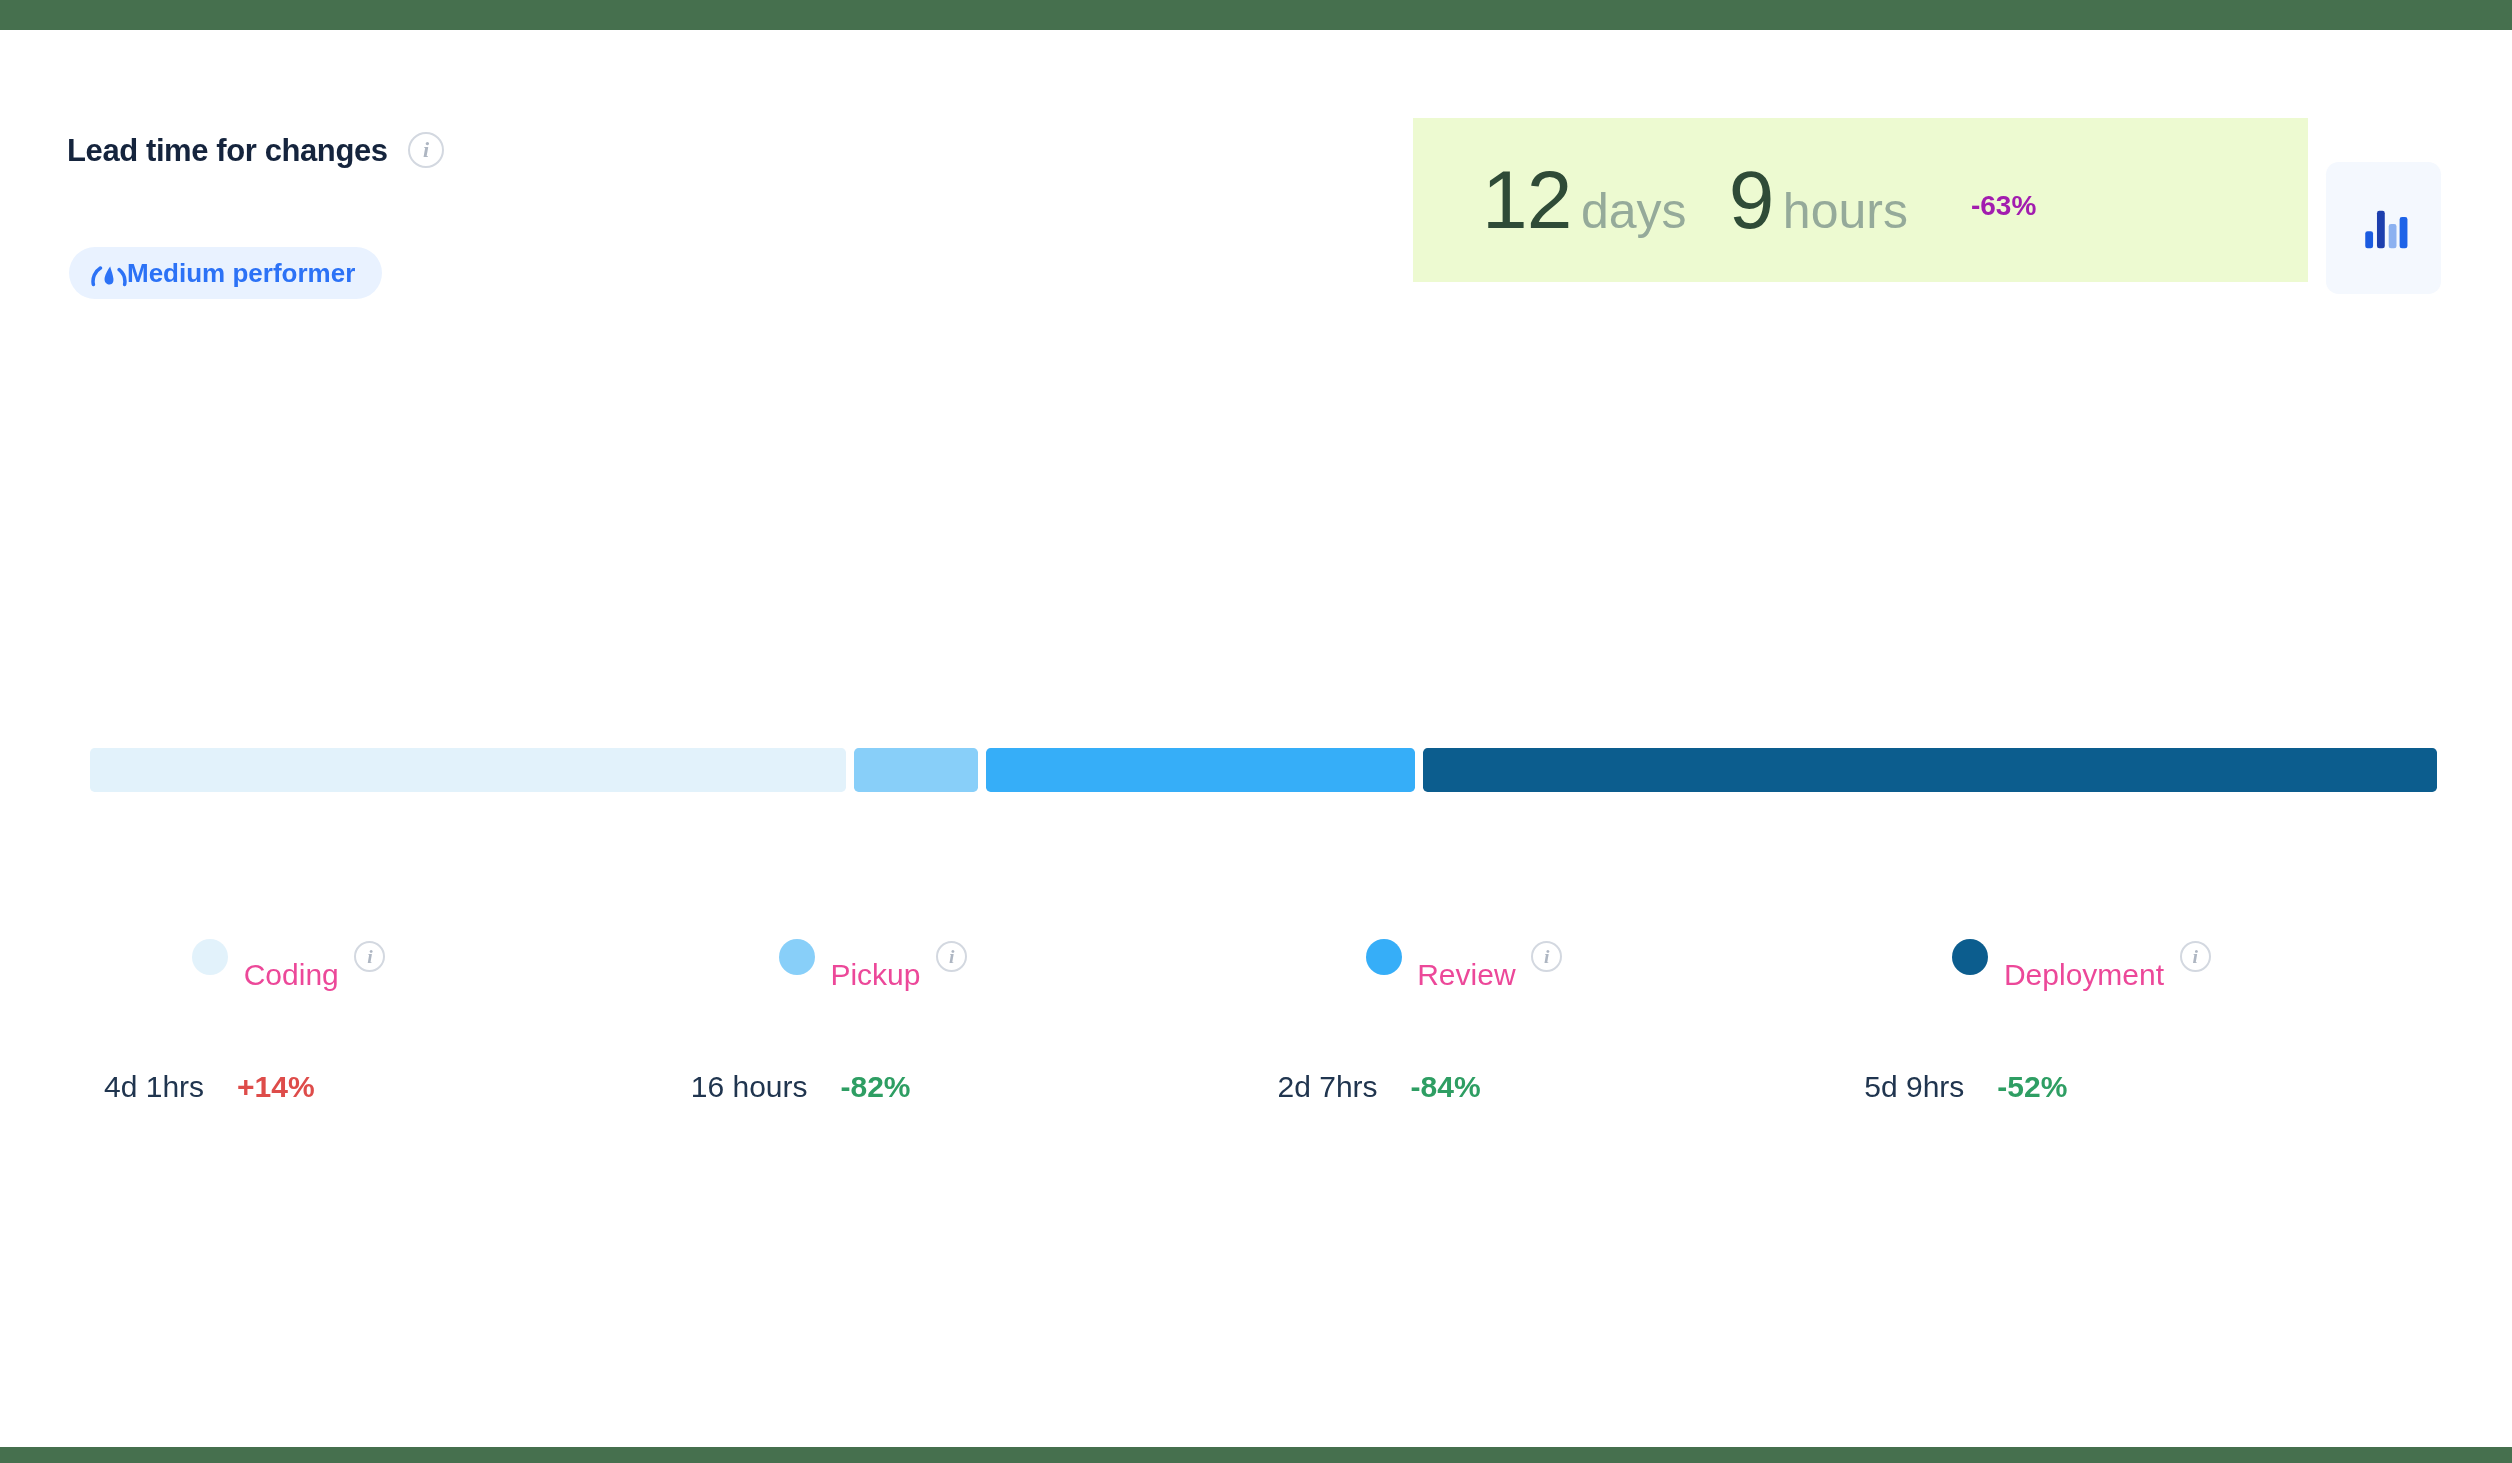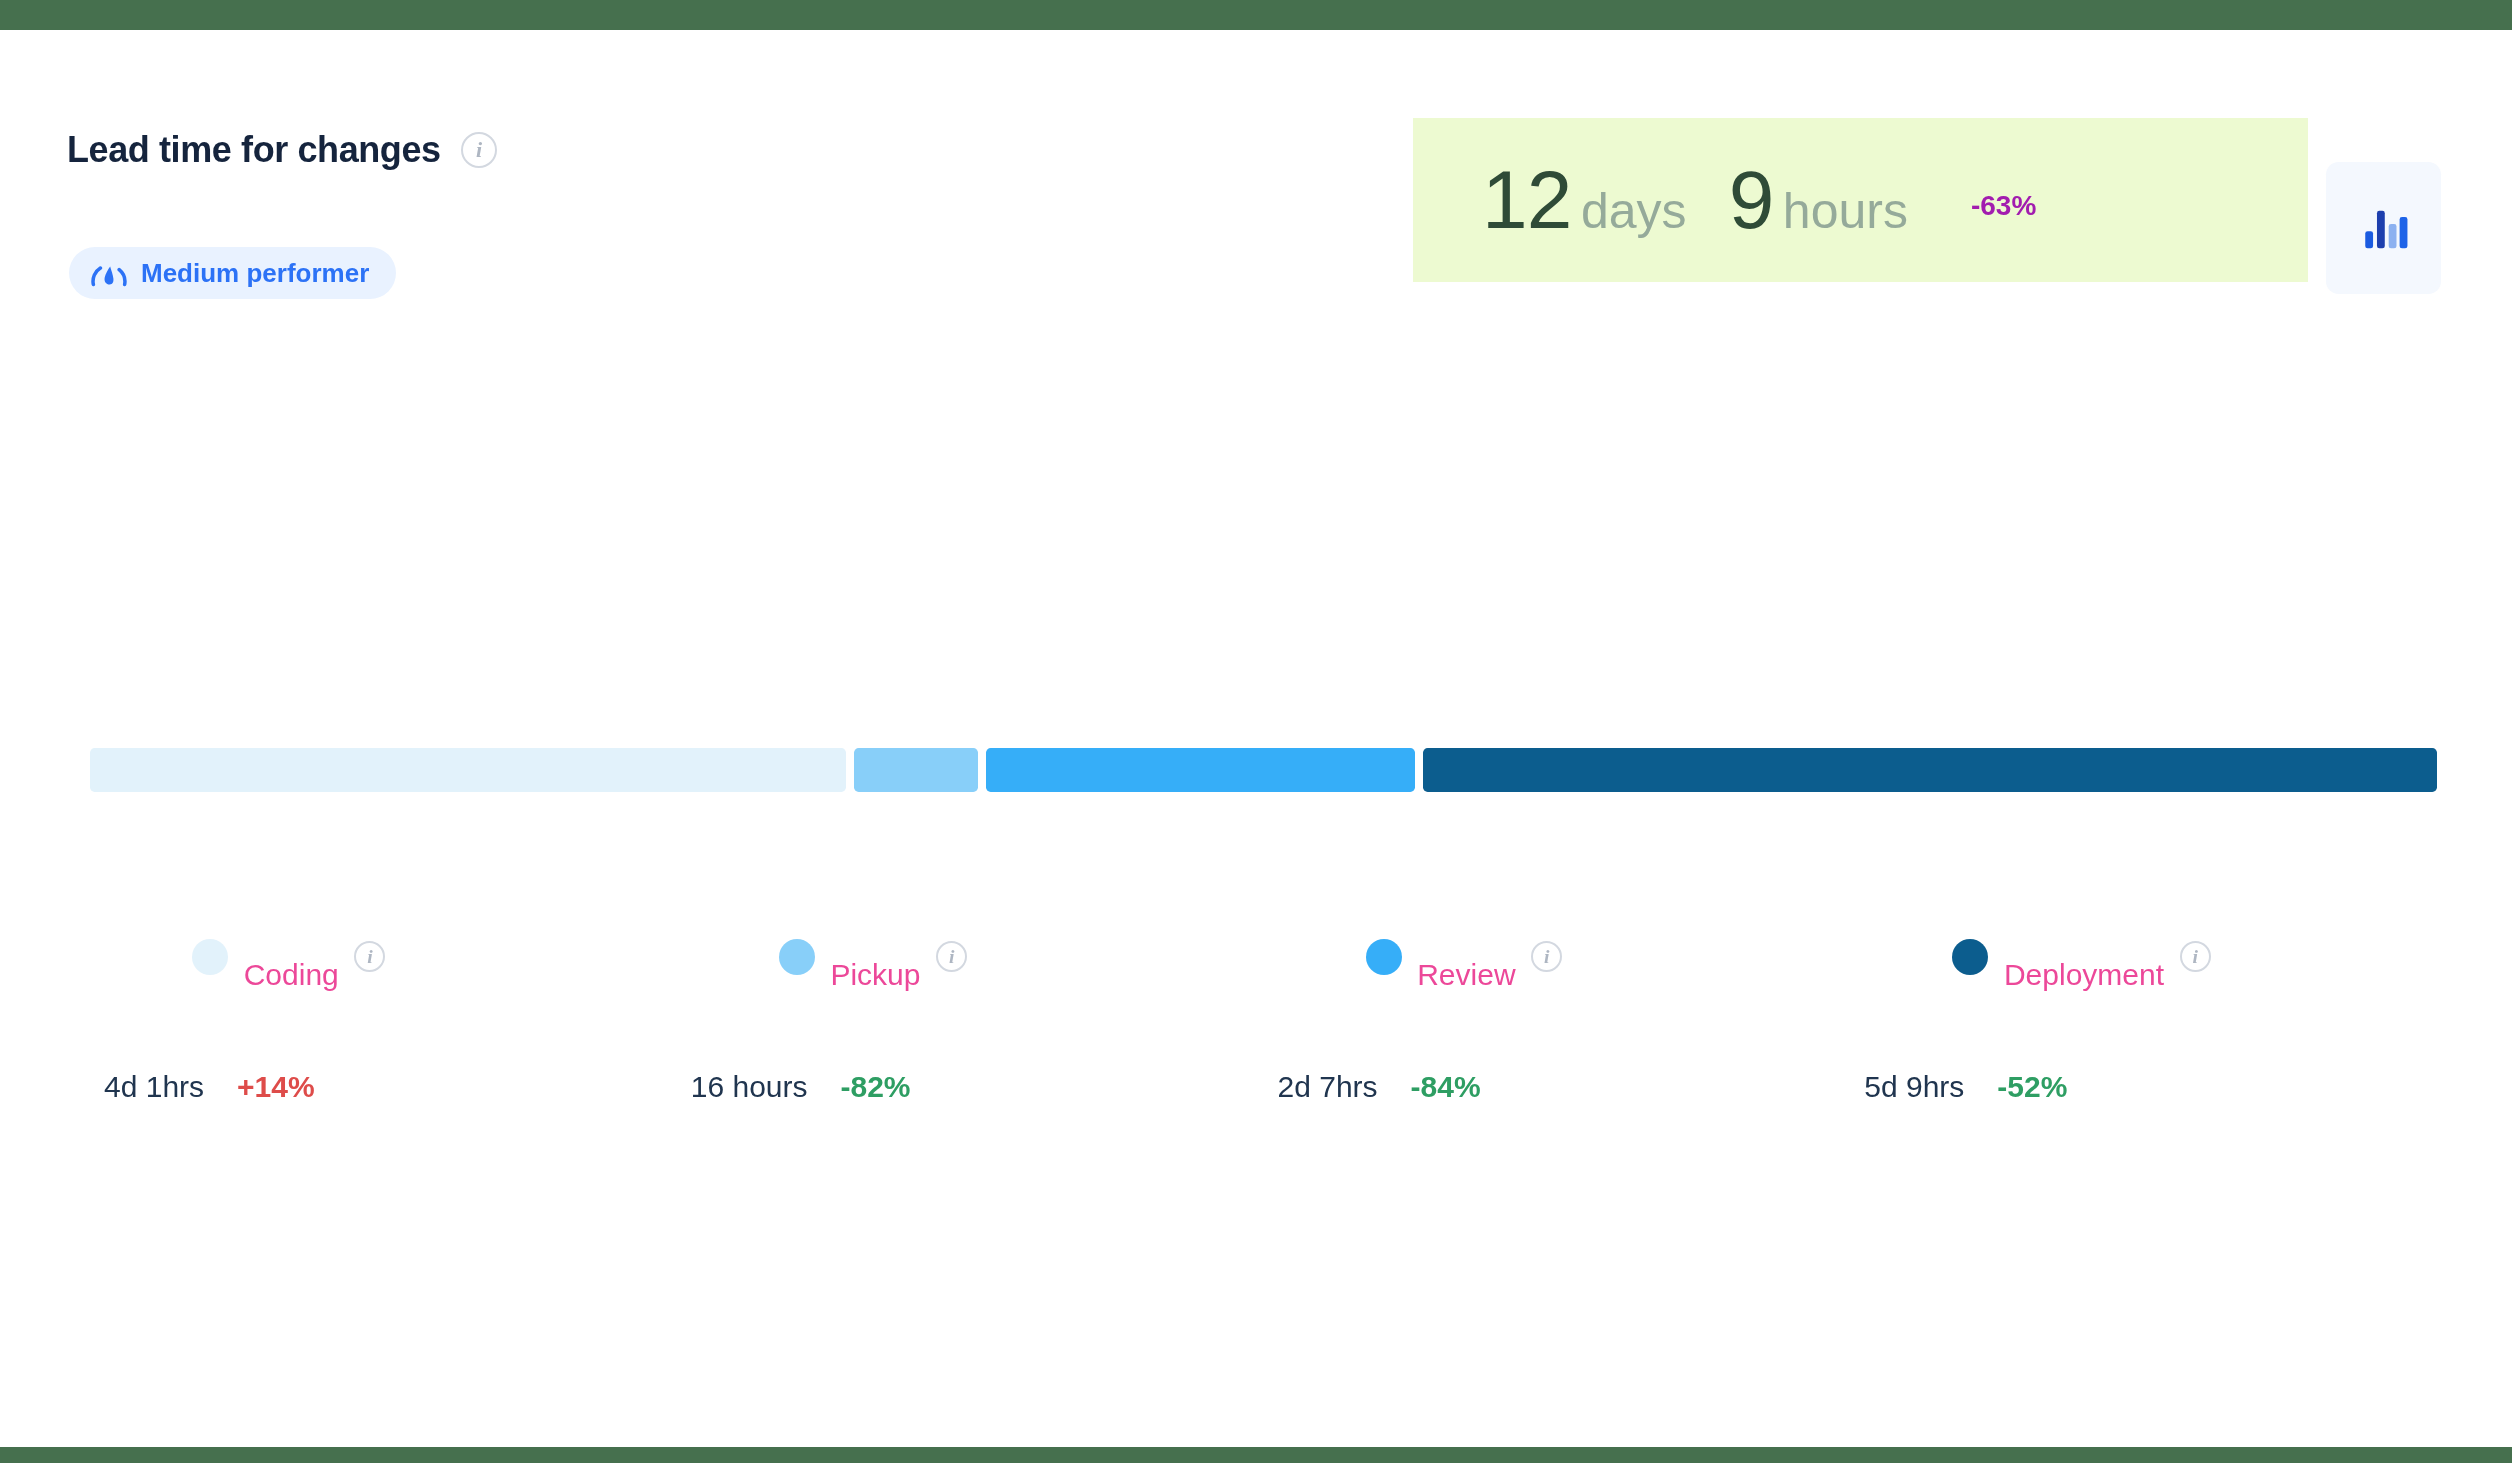--- a/index.html
+++ b/index.html
@@ -18,38 +18,38 @@
     position:absolute;left:0;top:30px;width:2512px;height:1417px;
     background:#ffffff;
   }
 
   
   .title-row{
     position:absolute;left:67px;top:102px;
     display:flex;align-items:center;gap:20.4px;
   }
   .page-title{
-    font-size:36px;font-weight:700;color:#15243D;
+    font-size:31px;font-weight:700;color:#15243D;
     letter-spacing:-0.4px;line-height:1;white-space:nowrap;
   }
   .info-circle{
     display:inline-flex;align-items:center;justify-content:center;
     width:36px;height:36px;border-radius:50%;
     border:2.4px solid #D3D8E0;color:#AEB6C2;
     font-size:22px;font-family:"Liberation Serif",serif;font-style:italic;
     font-weight:700;box-sizing:border-box;flex:none;
   }
   .info-circle.sm{
     width:31px;height:31px;border-width:2.4px;font-size:19.6px;
   }
 
   .perf-badge{
     position:absolute;left:69px;top:217px;
     height:52px;box-sizing:border-box;
-    display:inline-flex;align-items:center;gap:14px;
+    display:inline-flex;align-items:center;
     padding:0 27px 0 22px;
     background:#E9F2FF;border-radius:26px;
   }
   .gauge-icon{width:36px;height:27px;display:block;flex:none;}
   .perf-label{
     font-size:26px;font-weight:700;color:#2C72F6;white-space:nowrap;
   }
 
   
   .metric-badge{

